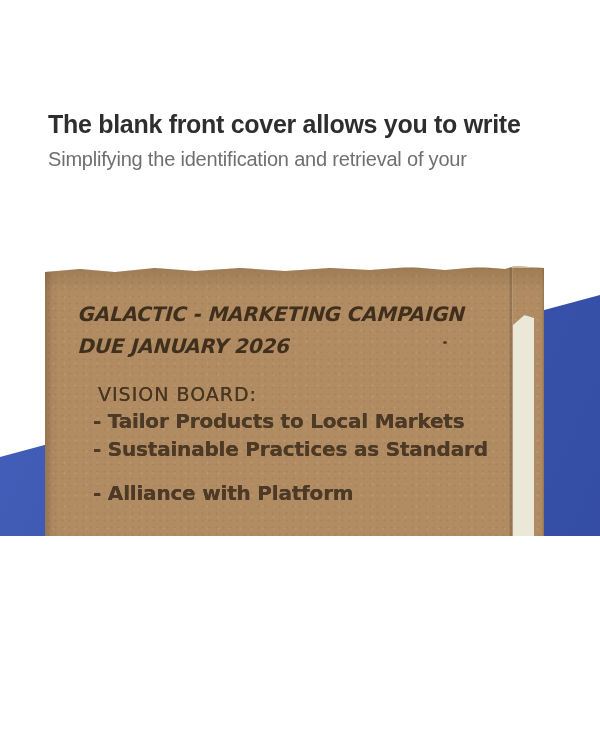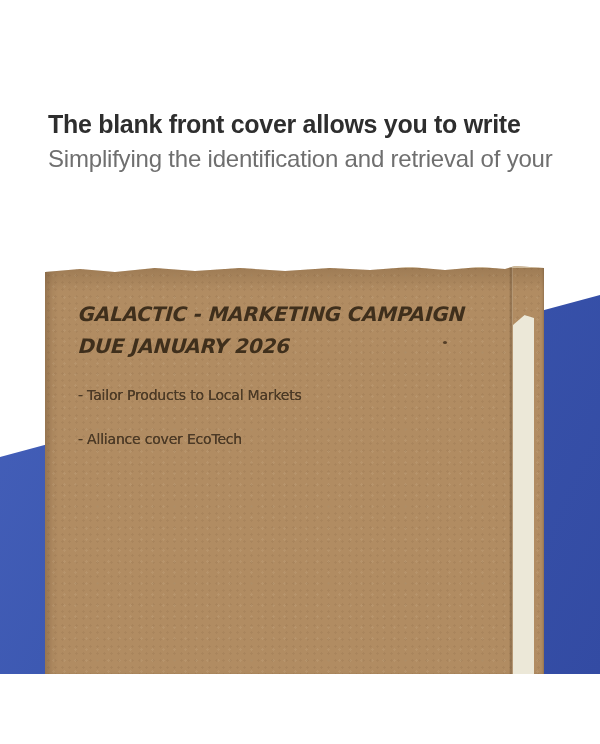--- a/index.html
+++ b/index.html
@@ -1,24 +1,24 @@
 <!DOCTYPE html>
 <html><head>
 <meta charset="utf-8">
 <style>
   html,body{margin:0;padding:0;background:#ffffff;}
-  .page{position:relative;width:600px;height:744px;background:#ffffff;overflow:hidden;
+  .page{position:relative;width:600px;height:536px;background:#ffffff;overflow:hidden;
         font-family:"Liberation Sans",sans-serif;}
 
   
   .copy{position:absolute;left:48px;top:109px;}
   .headline{margin:0;font-size:25px;line-height:30px;font-weight:bold;
             color:#2e2e2e;letter-spacing:-0.3px;}
   .headline .l{display:block;}
-  .subheadline{margin:7px 0 0 0;font-size:24px;line-height:26px;font-weight:normal;
+  .subheadline{margin:7px 0 0 0;font-size:20px;line-height:26px;font-weight:normal;
                color:#6f6f6f;letter-spacing:-0.2px;}
   .subheadline .l{display:block;}
 
   
   .scene{position:absolute;left:0;top:0;width:600px;height:674px;overflow:hidden;}
 
   .blue-band{position:absolute;inset:0;
     background:linear-gradient(115deg,#4a64be 0%,#3b57b0 45%,#334ba3 100%);
     clip-path:polygon(0 457px,600px 295px,600px 674px,0 674px);}
 
@@ -54,22 +54,22 @@
   .note-title{font-family:"DejaVu Sans",sans-serif;font-style:italic;font-weight:bold;
     font-size:20px;line-height:26px;letter-spacing:-0.2px;color:#3f2f1c;
     transform:skewX(-4deg);transform-origin:left bottom;}
   .note-title + .note-title{margin-top:6px;}
   .section{font-family:"DejaVu Sans",sans-serif;}
   .section-v{margin-top:22px;}
   .section-k{margin-top:16px;}
   .section-t{margin-top:12px;}
   .sec-h{font-size:19px;line-height:26px;letter-spacing:1px;margin-left:20px;
     color:#473520;text-shadow:0 0 0.4px #473520;}
-  .sec-i{font-size:14px;line-height:28px;letter-spacing:-0.2px;
-    color:#4c3a26;text-shadow:0 0 0.3px #4c3a26;}
+  .sec-i{font-size:20px;line-height:28px;letter-spacing:-0.2px;margin-left:15px;
+    color:#4c3a26;text-shadow:0 0 0.3px #4c3a26;font-weight:bold;}
 </style>
 </head>
 <body>
 
 <div class="page">
 
   <header class="copy">
     <h1 class="headline">
       <span class="l">The blank front cover allows you to write</span>
     </h1>
@@ -84,25 +84,27 @@
     <div class="folder">
       <div class="crease"></div>
       <div class="paper-edge"></div>
       <div class="speck"></div>
 
       <div class="notes">
         <div class="note-title">GALACTIC - MARKETING CAMPAIGN</div>
         <div class="note-title">DUE JANUARY 2026</div>
 
         <div class="section section-v">
+          <div class="sec-h">VISION BOARD:</div>
           <div class="sec-i">- Tailor Products to Local Markets</div>
+          <div class="sec-i">- Sustainable Practices as Standard</div>
         </div>
 
         <div class="section section-k">
-          <div class="sec-i">- Alliance cover EcoTech</div>
+          <div class="sec-i">- Alliance with Platform</div>
         </div>
 
         <div class="section section-t">
         </div>
       </div>
     </div>
   </div>
 
 </div>
 

